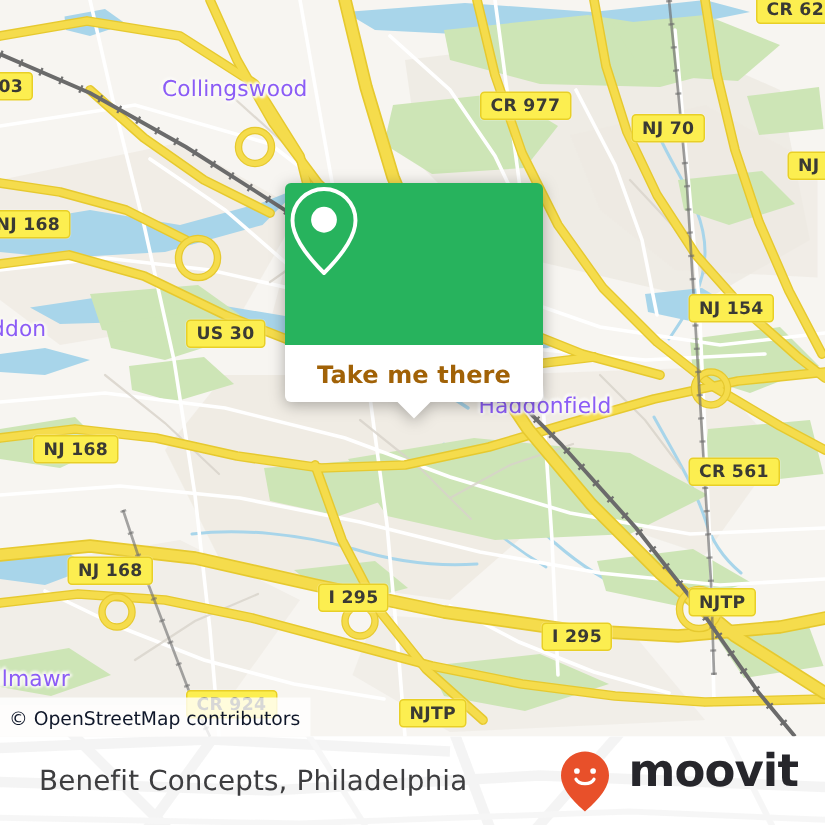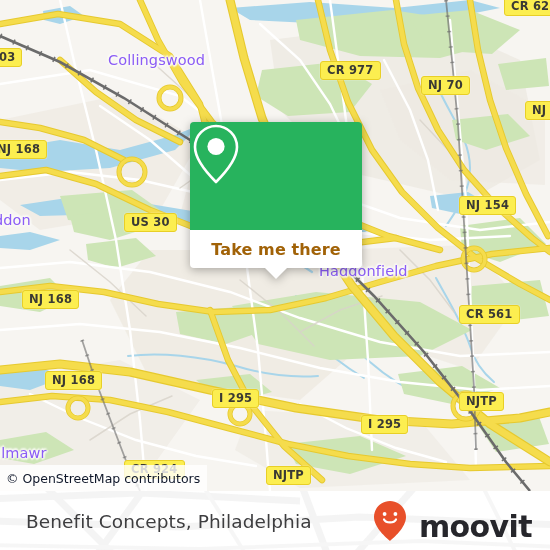--- a/index.html
+++ b/index.html
@@ -39,21 +39,21 @@
               width:0;height:0;border-left:11px solid transparent;border-right:11px solid transparent;
               border-top:11px solid #fff;}
 
   
   #footer{position:absolute;left:0;top:491px;width:550px;height:59px;background:#ffffff;overflow:hidden;}
   #footer-bgsvg{position:absolute;left:0;top:0;opacity:.55;}
   #footer-title{position:absolute;left:26px;top:50%;transform:translateY(-50%);
                 font-size:18.5px;color:#3d3d3f;font-family:"DejaVu Sans",sans-serif;letter-spacing:.1px;
                 white-space:nowrap;}
   #brand{position:absolute;right:18px;top:50%;transform:translateY(-50%);
-         display:flex;align-items:flex-end;gap:12px;}
+         display:flex;align-items:flex-start;gap:12px;}
   #brand-word{font-size:30px;font-weight:bold;color:#26262b;font-family:"DejaVu Sans",sans-serif;
               letter-spacing:-.6px;line-height:30px;}
 </style>
 </head>
 <body>
 
 <div id="app">
 
   <div id="map">
     <svg width="550" height="491" viewBox="0 0 550 491">

